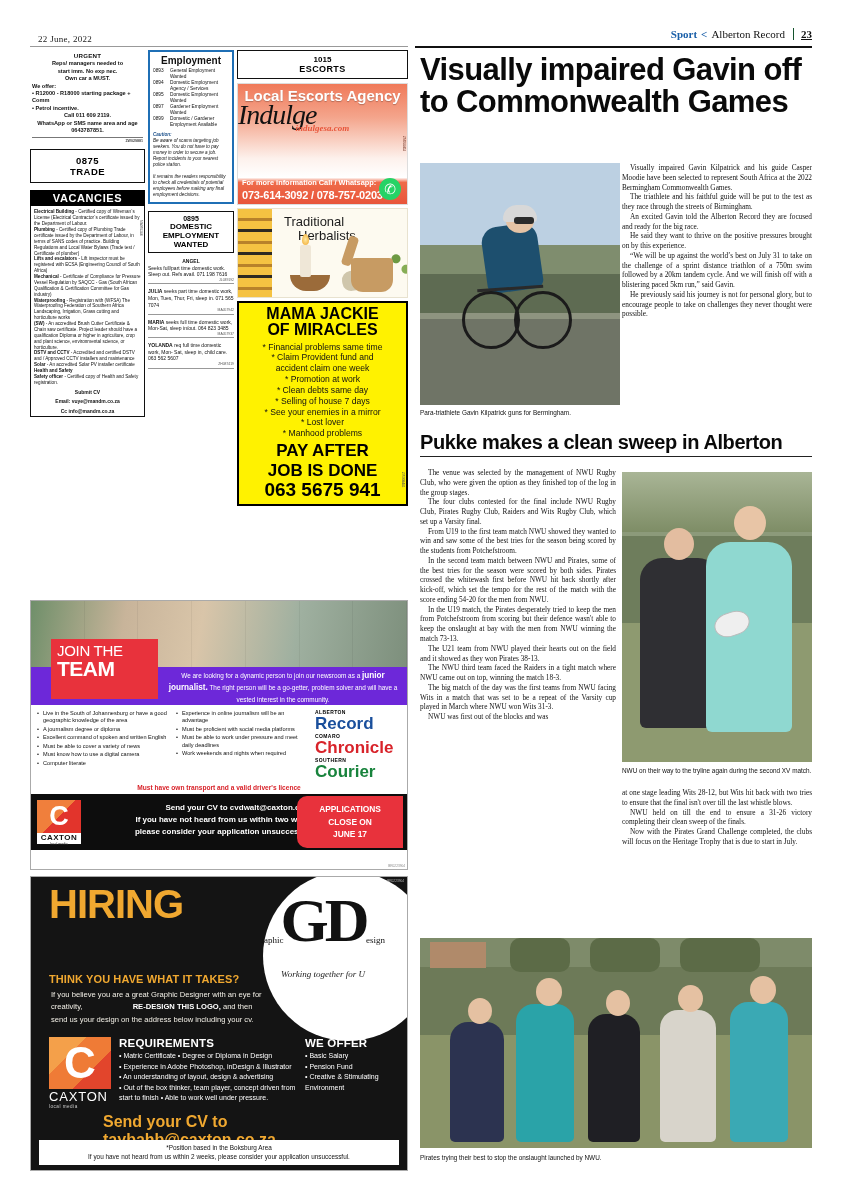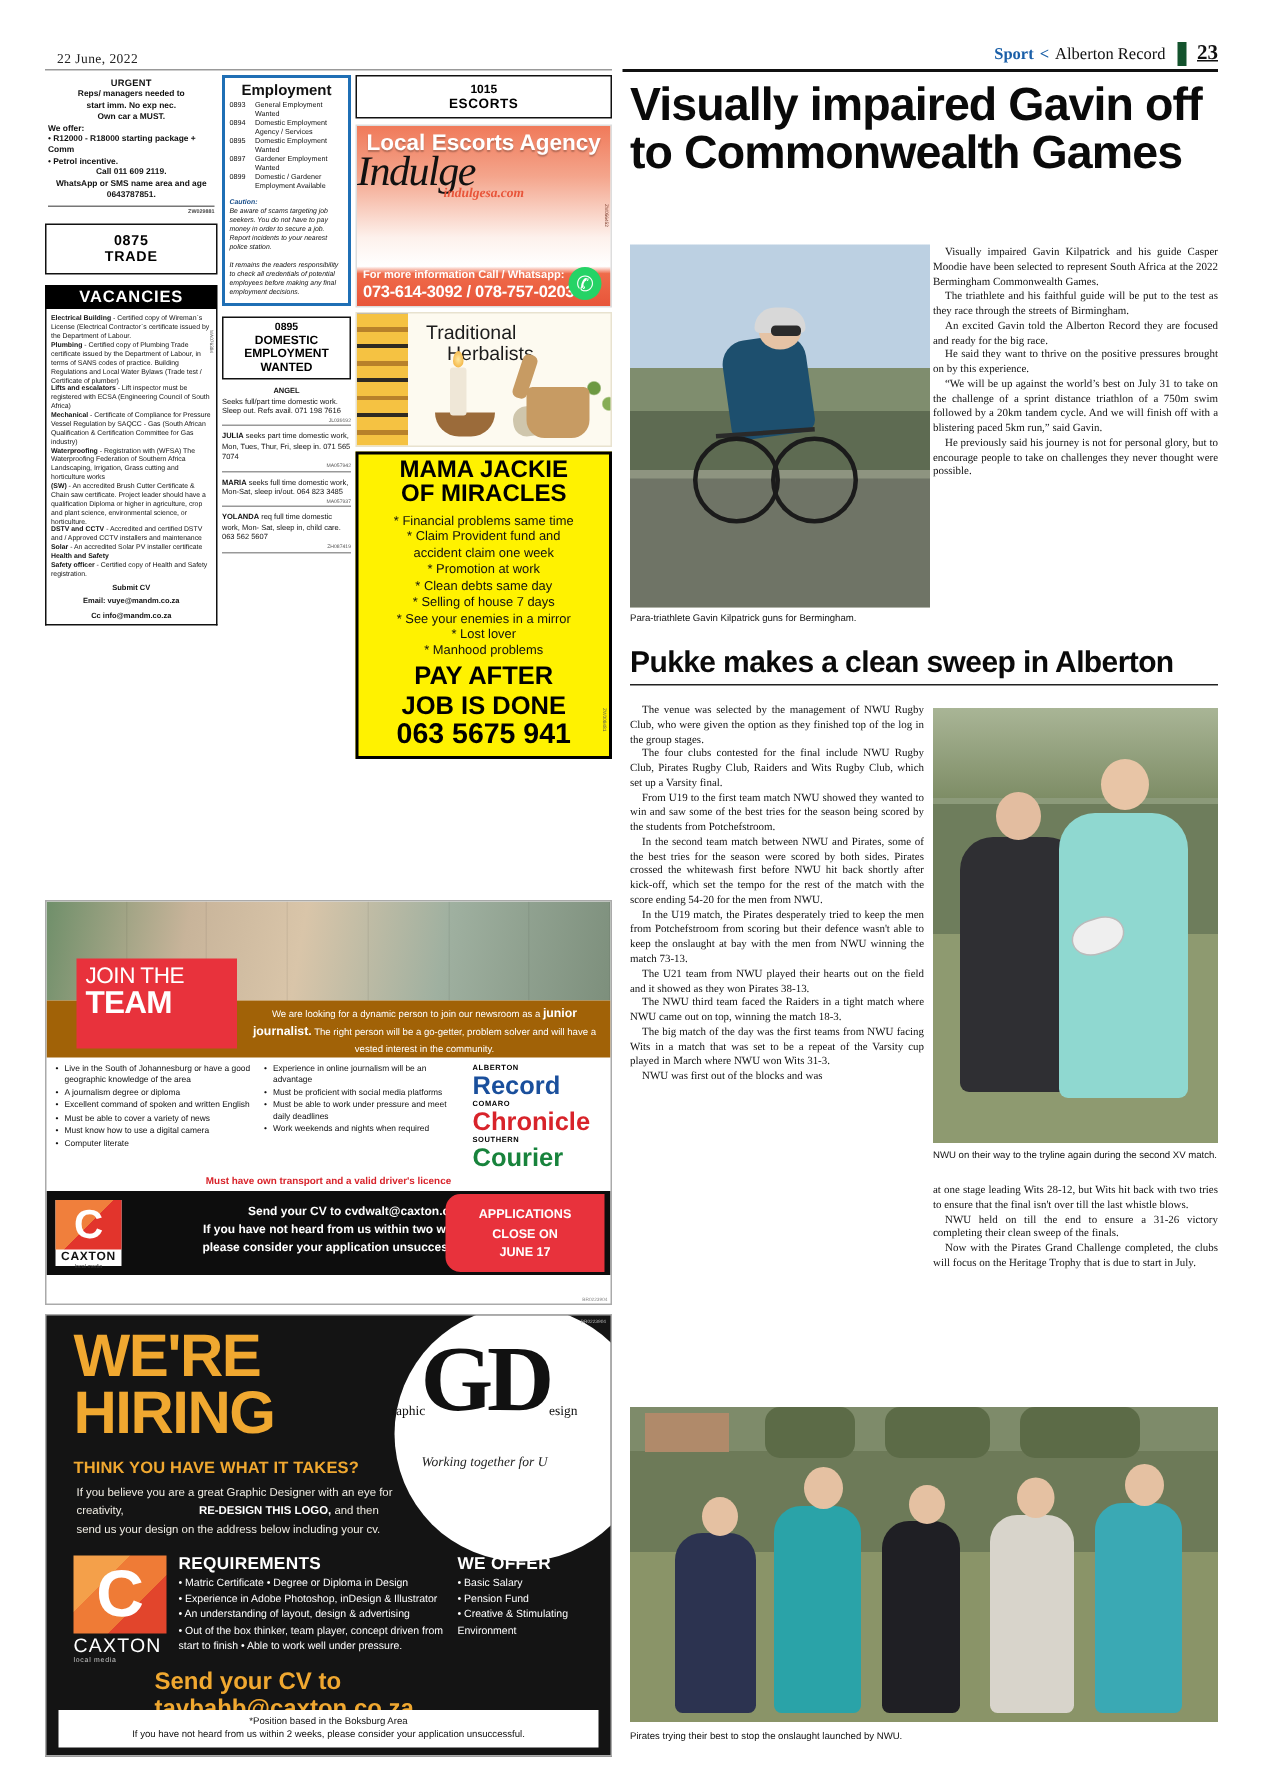--- a/index.html
+++ b/index.html
@@ -4,21 +4,21 @@
 <style>
   html,body{margin:0;padding:0;background:#e9e9e9;}
   body{font-family:"Liberation Sans",sans-serif;}
   #page{position:relative;width:842px;height:1191px;background:#ffffff;overflow:hidden;}
 
   
   .date-line{position:absolute;left:38px;top:34px;font-family:"Liberation Serif",serif;font-size:9px;color:#222;letter-spacing:.3px;}
   .masthead{position:absolute;right:30px;top:28px;font-family:"Liberation Serif",serif;font-size:11px;color:#111;display:flex;align-items:center;gap:4px;}
   .masthead .sport{color:#1a5fa8;font-weight:bold;}
   .masthead .lt{color:#1a5fa8;font-weight:bold;}
-  .masthead .pg{font-weight:bold;font-size:14px;padding-left:7px;border-left:6px solid #14532d;margin-left:4px;text-decoration:underline;}
+  .masthead .pg{font-weight:bold;font-size:11px;padding-left:7px;border-left:1px solid #14532d;margin-left:4px;text-decoration:underline;}
   .rule-top{position:absolute;left:415px;top:46px;width:397px;height:2px;background:#111;}
   .rule-topleft{position:absolute;left:30px;top:46px;width:378px;height:1px;background:#999;}
 
   
   #classifieds{position:absolute;left:30px;top:50px;width:378px;height:545px;}
   .col{position:absolute;top:0;}
   .col1{left:0;width:115px;}
   .col2{left:118px;width:86px;}
   .col3{left:207px;width:171px;}
 
@@ -88,21 +88,21 @@
   .mama li{text-align:center;font-size:8.6px;line-height:1.26;color:#111;}
   .mama .pay{text-align:center;font-size:17px;font-weight:bold;line-height:1.02;margin-top:3px;}
   .mama .tel{text-align:center;font-size:19px;font-weight:bold;line-height:1.05;}
   .mama .code{position:absolute;right:1px;bottom:16px;writing-mode:vertical-rl;font-size:3.2px;color:#555;}
 
   
   #joinad{position:absolute;left:30px;top:600px;width:378px;height:270px;border:1px solid #aaa;box-sizing:border-box;background:#fff;overflow:hidden;}
   .jt-photo{height:66px;background:linear-gradient(100deg,#6f8f6a,#c8b49a 25%,#d9c5a9 45%,#9fb0a0 70%,#7d8f7c);position:relative;}
   .jt-people{position:absolute;inset:0;display:flex;}
   .jt-people div{flex:1;border-right:1px solid rgba(0,0,0,.05);}
-  .jt-band{position:relative;height:38px;background:#a16207;}
+  .jt-band{position:relative;height:38px;background:#6d28d9;}
   .jt-red{position:absolute;left:20px;top:-28px;width:107px;height:60px;background:#e8323c;color:#fff;padding:4px 6px;box-sizing:border-box;}
   .jt-red .l1{font-size:15px;line-height:1.02;letter-spacing:-.3px;}
   .jt-red .l2{font-size:21px;font-weight:bold;line-height:1;letter-spacing:-.5px;}
   .jt-txt{position:absolute;left:134px;right:6px;top:3px;color:#fff;font-size:6.4px;line-height:1.5;text-align:center;}
   .jt-txt b{font-size:8.2px;}
   .jt-body{display:flex;padding:5px 6px 0;gap:6px;}
   .jt-body ul{list-style:none;margin:0;padding:0;flex:1;}
   .jt-body li{font-size:5.6px;line-height:1.33;color:#111;padding-left:6px;position:relative;margin-bottom:1px;}
   .jt-body li:before{content:"•";position:absolute;left:0;}
   .jt-logos{width:86px;flex:0 0 86px;}
@@ -428,21 +428,20 @@
   <div id="hiringad">
     <div class="hr-code">BR0223904</div>
     <div class="hr-circle"></div>
     <div class="hr-gd">GD</div>
     <div class="hr-gdsub">
       <span>raphic</span>
       <span>esign</span>
     </div>
     <div class="hr-tag">Working together for U</div>
     <div class="hr-h1">
-      <div>WE'RE</div>
       <div>HIRING</div>
     </div>
     <div class="hr-h2">THINK YOU HAVE WHAT IT TAKES?</div>
     <div class="hr-p">
       <span>If you believe you are a great Graphic Designer with an eye for creativity, </span><b>RE-DESIGN THIS LOGO,</b><span> and then send us your design on the address below including your cv.</span>
     </div>
     <div class="hr-offer">
       <div class="hr-cax">
         <div class="hr-caxbox"></div>
         <div class="hr-caxn">CAXTON</div>

